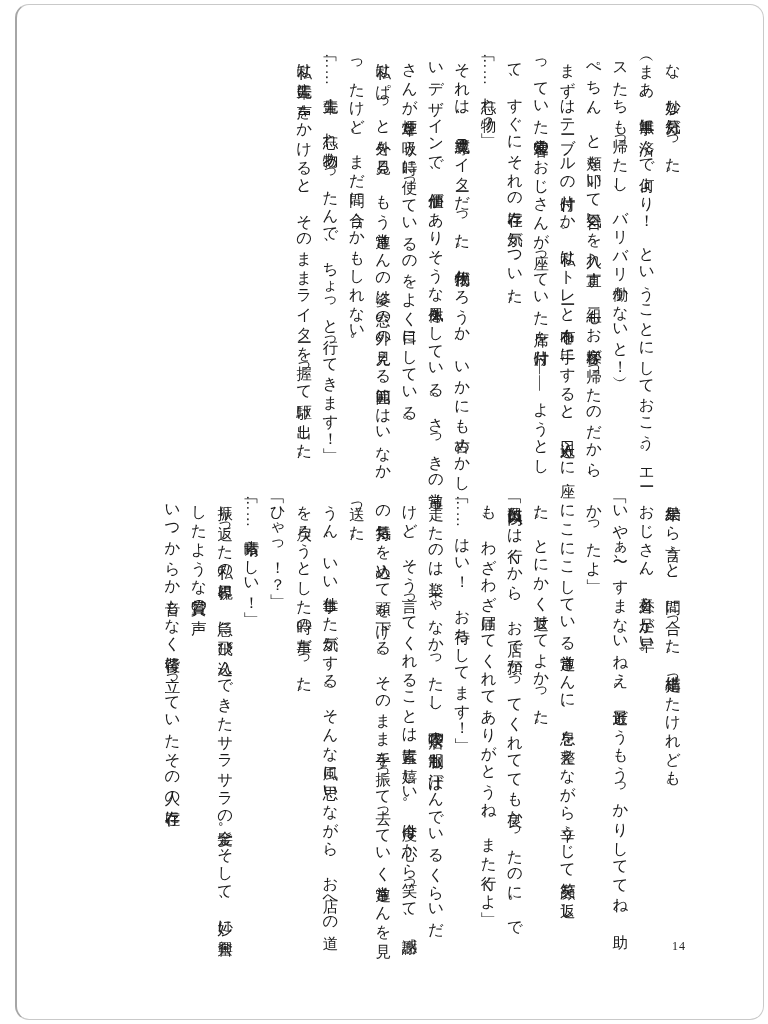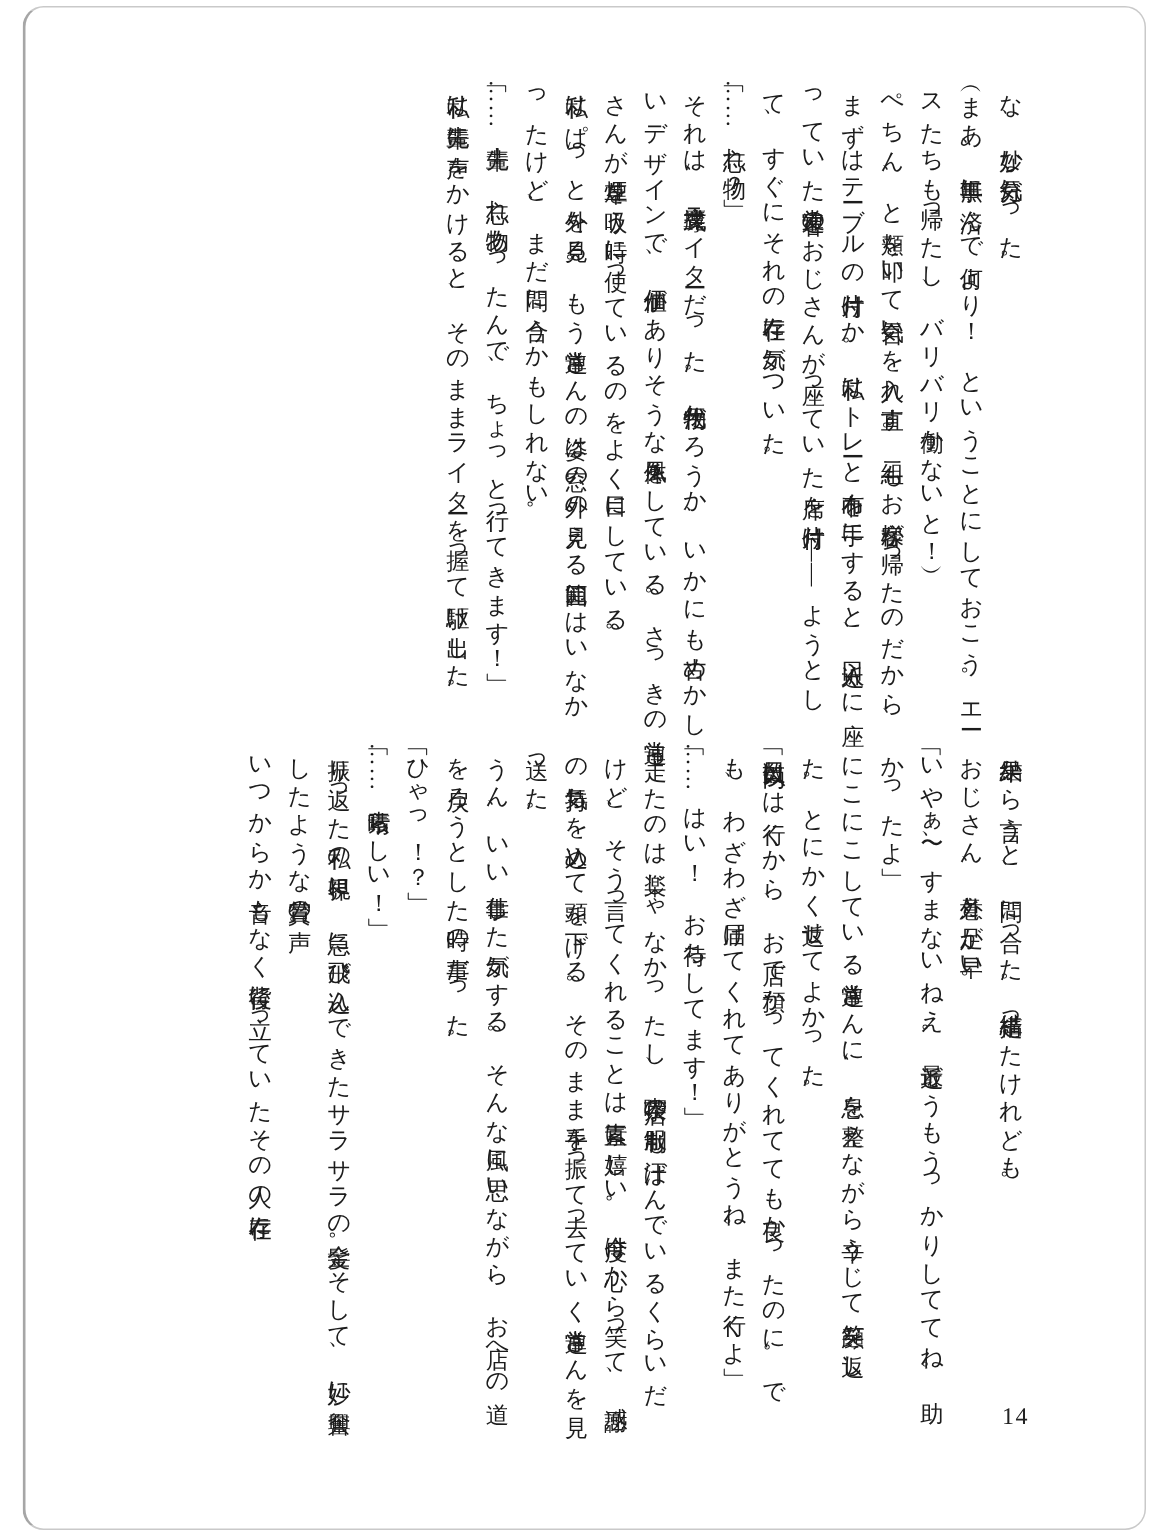--- a/index.html
+++ b/index.html
@@ -49,21 +49,21 @@
   }
   .lower {
     top: 494px;
     right: 82px;
     height: 440px;
   }
   .page-number {
     position: absolute;
     right: 82px;
     bottom: 70px;
-    font-size: 16px;
+    font-size: 12px;
     color: #222222;
     letter-spacing: 1px;
   }
 </style>
 </head>
 <body>
 
 <div class="page">
   <div class="page-border"></div>
 

